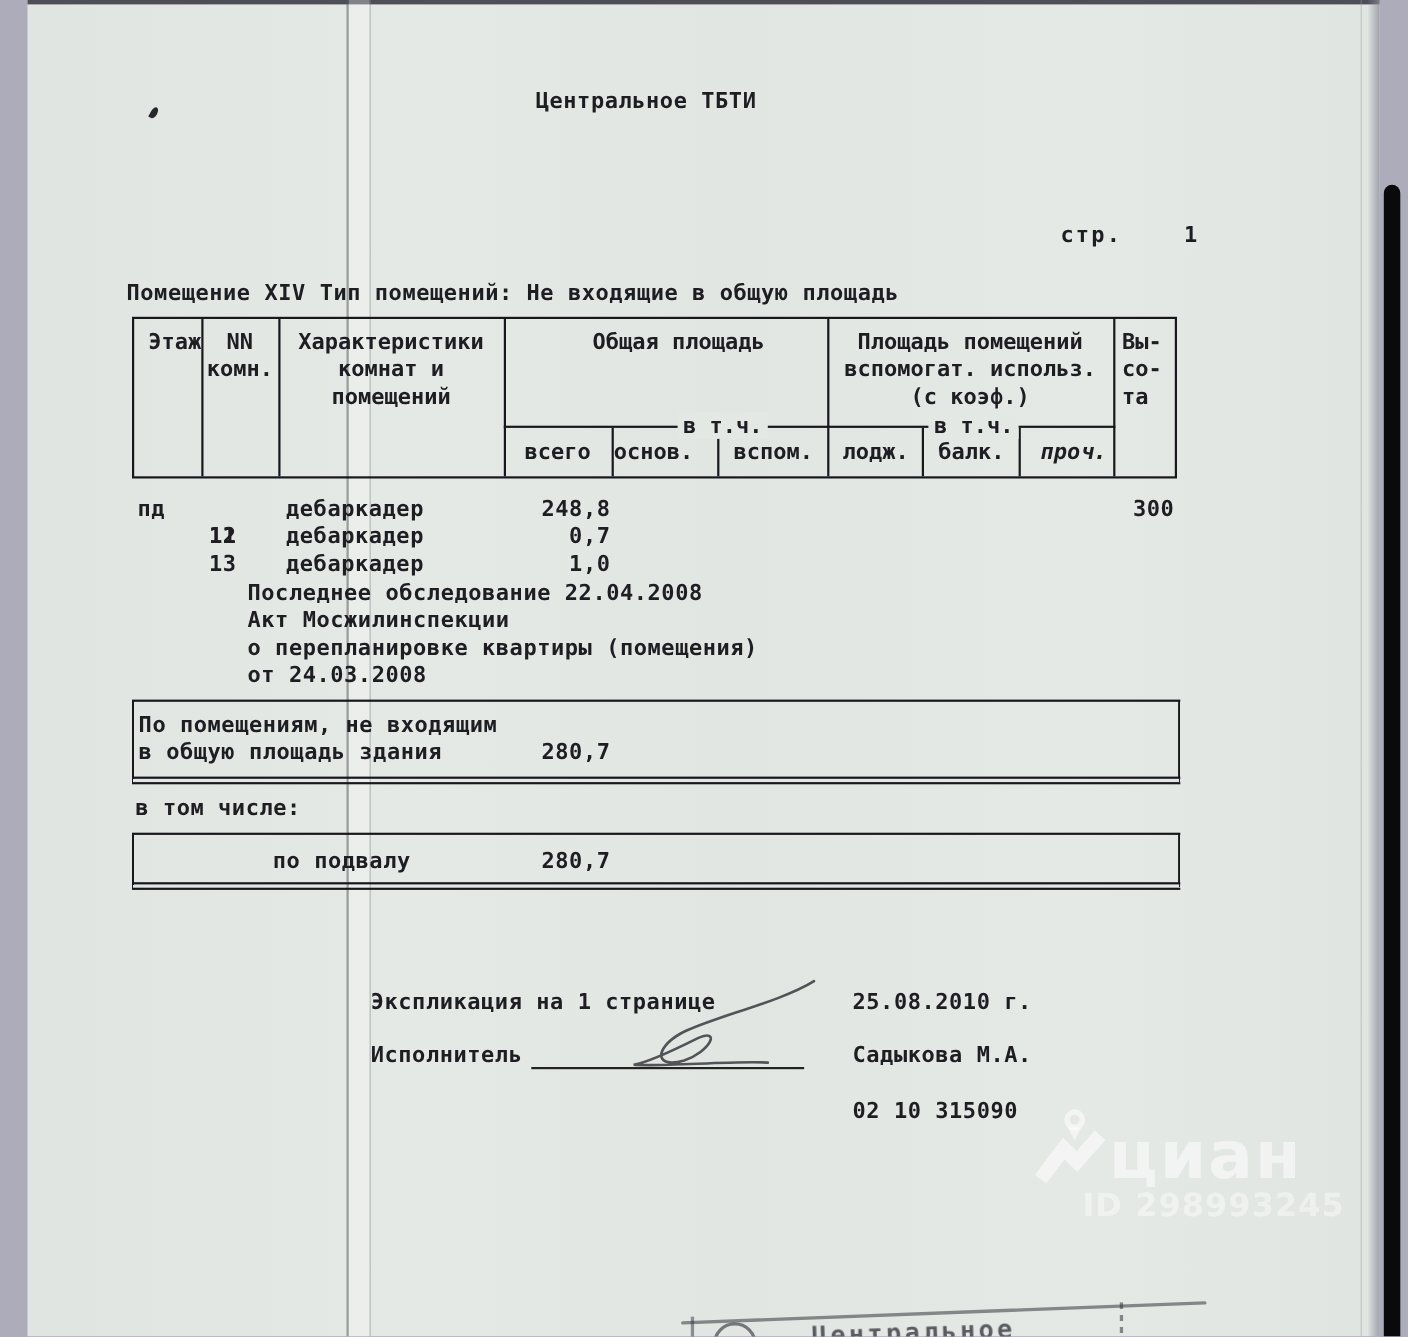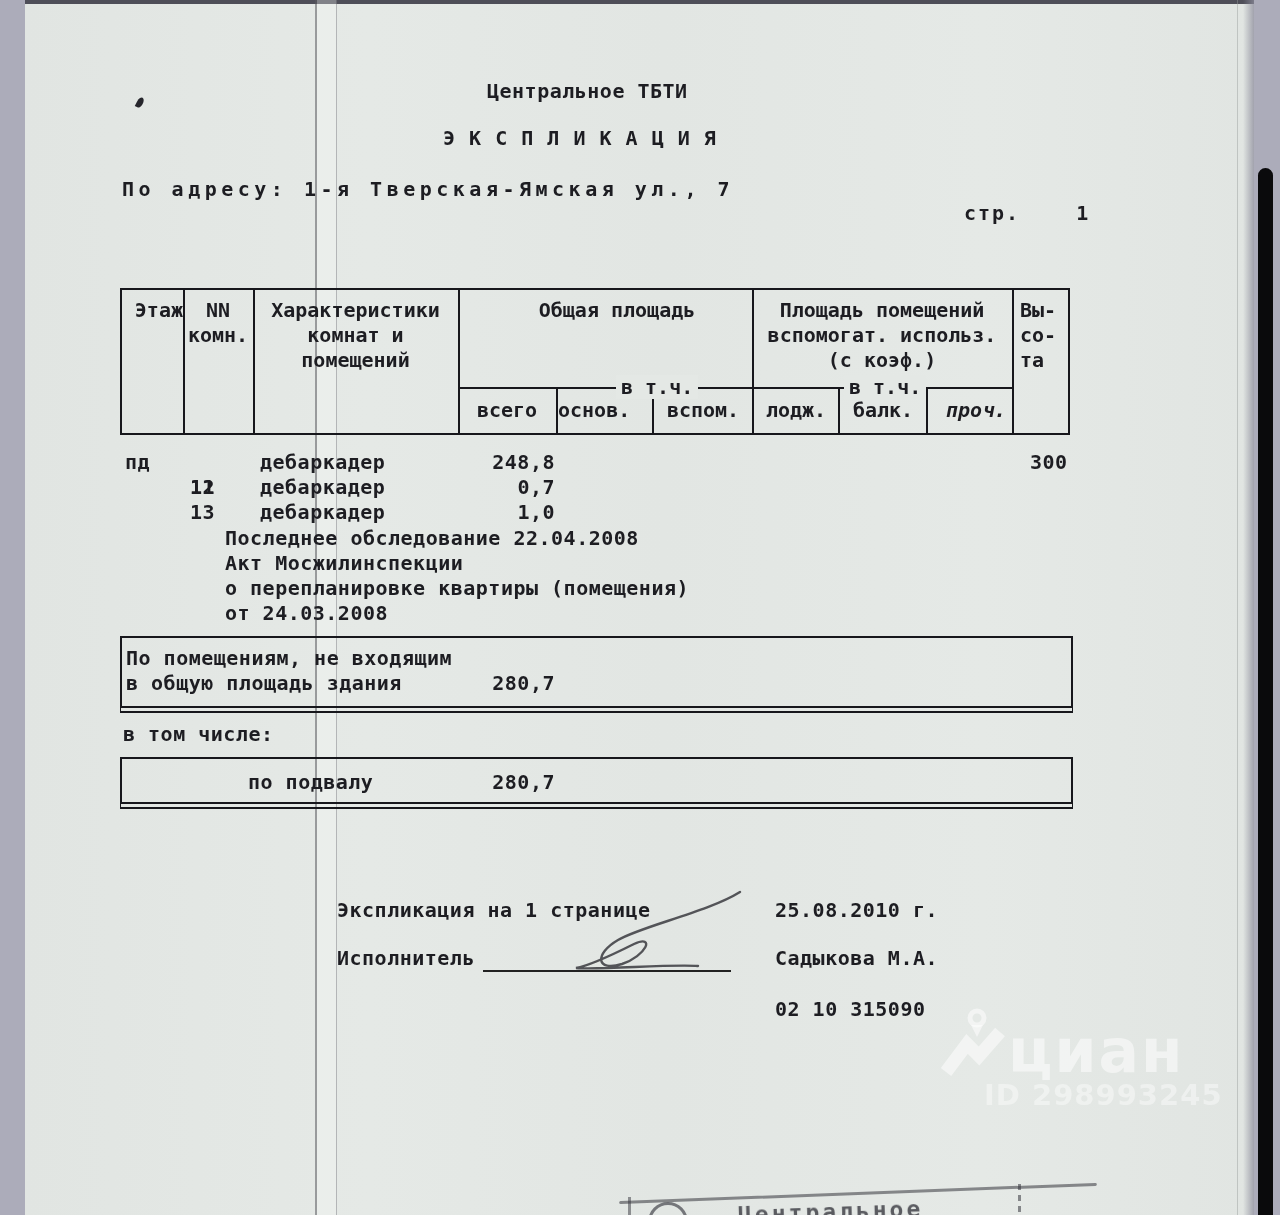--- a/index.html
+++ b/index.html
@@ -71,23 +71,22 @@
   <div class="page"></div>
   <div class="page-topedge"></div>
   <div class="scanband"></div>
   <div class="scanline-a"></div>
   <div class="scanline-b"></div>
   <div class="scanline-c"></div>
   <div class="page-rightshadow"></div>
   <div class="speck"></div>
 
   <div class="t" style="left:487px; top:79px;">Центральное ТБТИ</div>
-  <div class="t" style="left:443px; top:126px; letter-spacing:1px;">Э К С П Л И К А Ц И Я</div>
-  <div class="t" style="left:122px; top:177px; letter-spacing:4.5px;">По адресу: 1-я Тверская-Ямская ул., 7</div>
   <div class="t" style="left:964px; top:201px; letter-spacing:2px;">стр.    1</div>
+  <div class="t" style="left:115px; top:254px;">Помещение XIV Тип помещений: Не входящие в общую площадь</div>
 
   <div class="tbl">
     <div class="vl" style="left:61px;"></div>
     <div class="vl" style="left:131px;"></div>
     <div class="vl" style="left:336px;"></div>
     <div class="vl" style="left:630px;"></div>
     <div class="vl" style="left:890px;"></div>
     <div class="hl"></div>
     <div class="vls" style="left:434px;"></div>
     <div class="vls" style="left:530px;"></div>

